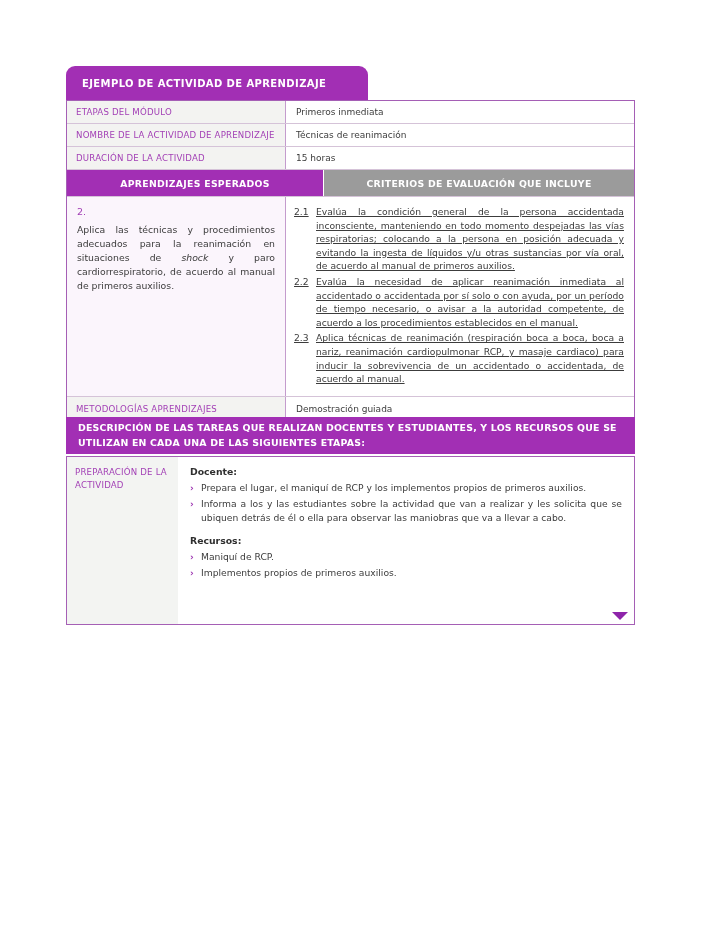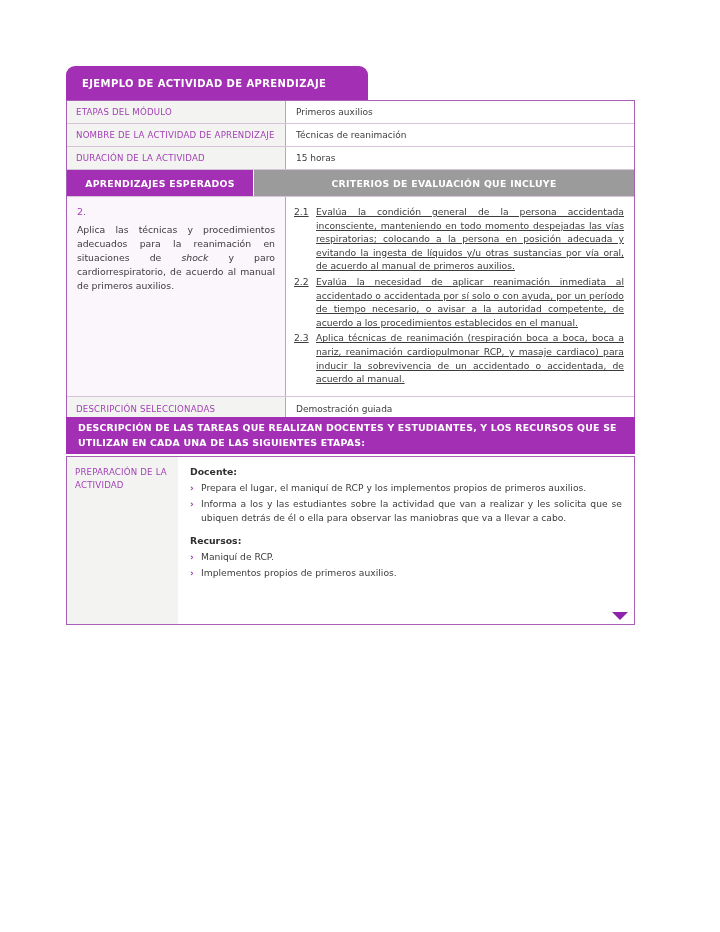--- a/index.html
+++ b/index.html
@@ -28,21 +28,21 @@
     display:flex; align-items:center; padding:0 9px;
     border-right:1px solid #c49ccd; height:22px;
   }
   .cell-value {
     flex:1; font-size:9px; display:flex; align-items:center; padding:0 10px;
     color:#3c3c3c;
   }
   .header-row { display:flex; border-bottom:1px solid #d5c3d8; }
   .hdr { height:26px; display:flex; align-items:center; justify-content:center;
     color:#fff; font-size:9.3px; font-weight:bold; letter-spacing:0.3px; }
-  .hdr-left { width:187px; background:#a22fb4; border-right:1px solid #fff; }
+  .hdr-left { width:257px; background:#a22fb4; border-right:1px solid #fff; }
   .hdr-right { flex:1; background:#9b9b9b; }
   .content-row { display:flex; border-bottom:1px solid #d5c3d8; min-height:192px; }
   .content-left {
     width:219px; background:#fbf5fc; border-right:1px solid #c49ccd;
     padding:8px 10px; font-size:9.3px; line-height:1.5; text-align:justify;
   }
   .content-left .num { color:#a23fb5; display:block; margin-bottom:4px; font-size:9.5px; }
   .content-right { flex:1; padding:8px 10px 8px 8px; }
   .criterion { display:flex; font-size:9.2px; line-height:1.48; margin-bottom:2px; text-align:justify;text-decoration:underline; }
   .criterion .cnum { width:22px; flex:0 0 22px; }
@@ -94,21 +94,21 @@
 <body>
 
 <div class="sheet">
 
   <div class="title-banner">EJEMPLO DE ACTIVIDAD DE APRENDIZAJE</div>
 
   <div class="main-table">
 
     <div class="row">
       <div class="cell-label">ETAPAS DEL MÓDULO</div>
-      <div class="cell-value">Primeros auxilios</div>
+      <div class="cell-value">Primeros inmediata</div>
     </div>
 
     <div class="row">
       <div class="cell-label">NOMBRE DE LA ACTIVIDAD DE APRENDIZAJE</div>
       <div class="cell-value">Técnicas de reanimación</div>
     </div>
 
     <div class="row">
       <div class="cell-label">DURACIÓN DE LA ACTIVIDAD</div>
       <div class="cell-value">15 horas</div>
@@ -134,21 +134,21 @@
           <span class="ctext">Evalúa la necesidad de aplicar reanimación inmediata al accidentado o accidentada por sí solo o con ayuda, por un período de tiempo necesario, o avisar a la autoridad competente, de acuerdo a los procedimientos establecidos en el manual.</span>
         </div>
         <div class="criterion">
           <span class="cnum">2.3</span>
           <span class="ctext">Aplica técnicas de reanimación (respiración boca a boca, boca a nariz, reanimación cardiopulmonar RCP, y masaje cardiaco) para inducir la sobrevivencia de un accidentado o accidentada, de acuerdo al manual.</span>
         </div>
       </div>
     </div>
 
     <div class="row met-row">
-      <div class="cell-label">DESCRIPCIÓN SELECCIONADAS</div>
+      <div class="cell-label">METODOLOGÍAS APRENDIZAJES</div>
       <div class="cell-value">Demostración guiada</div>
     </div>
 
   </div>
 
   <div class="desc-banner">
     <span>DESCRIPCIÓN DE LAS TAREAS QUE REALIZAN DOCENTES Y ESTUDIANTES, Y LOS RECURSOS QUE SE UTILIZAN EN CADA UNA DE LAS SIGUIENTES ETAPAS:</span>
   </div>
 
   <div class="prep-table">

